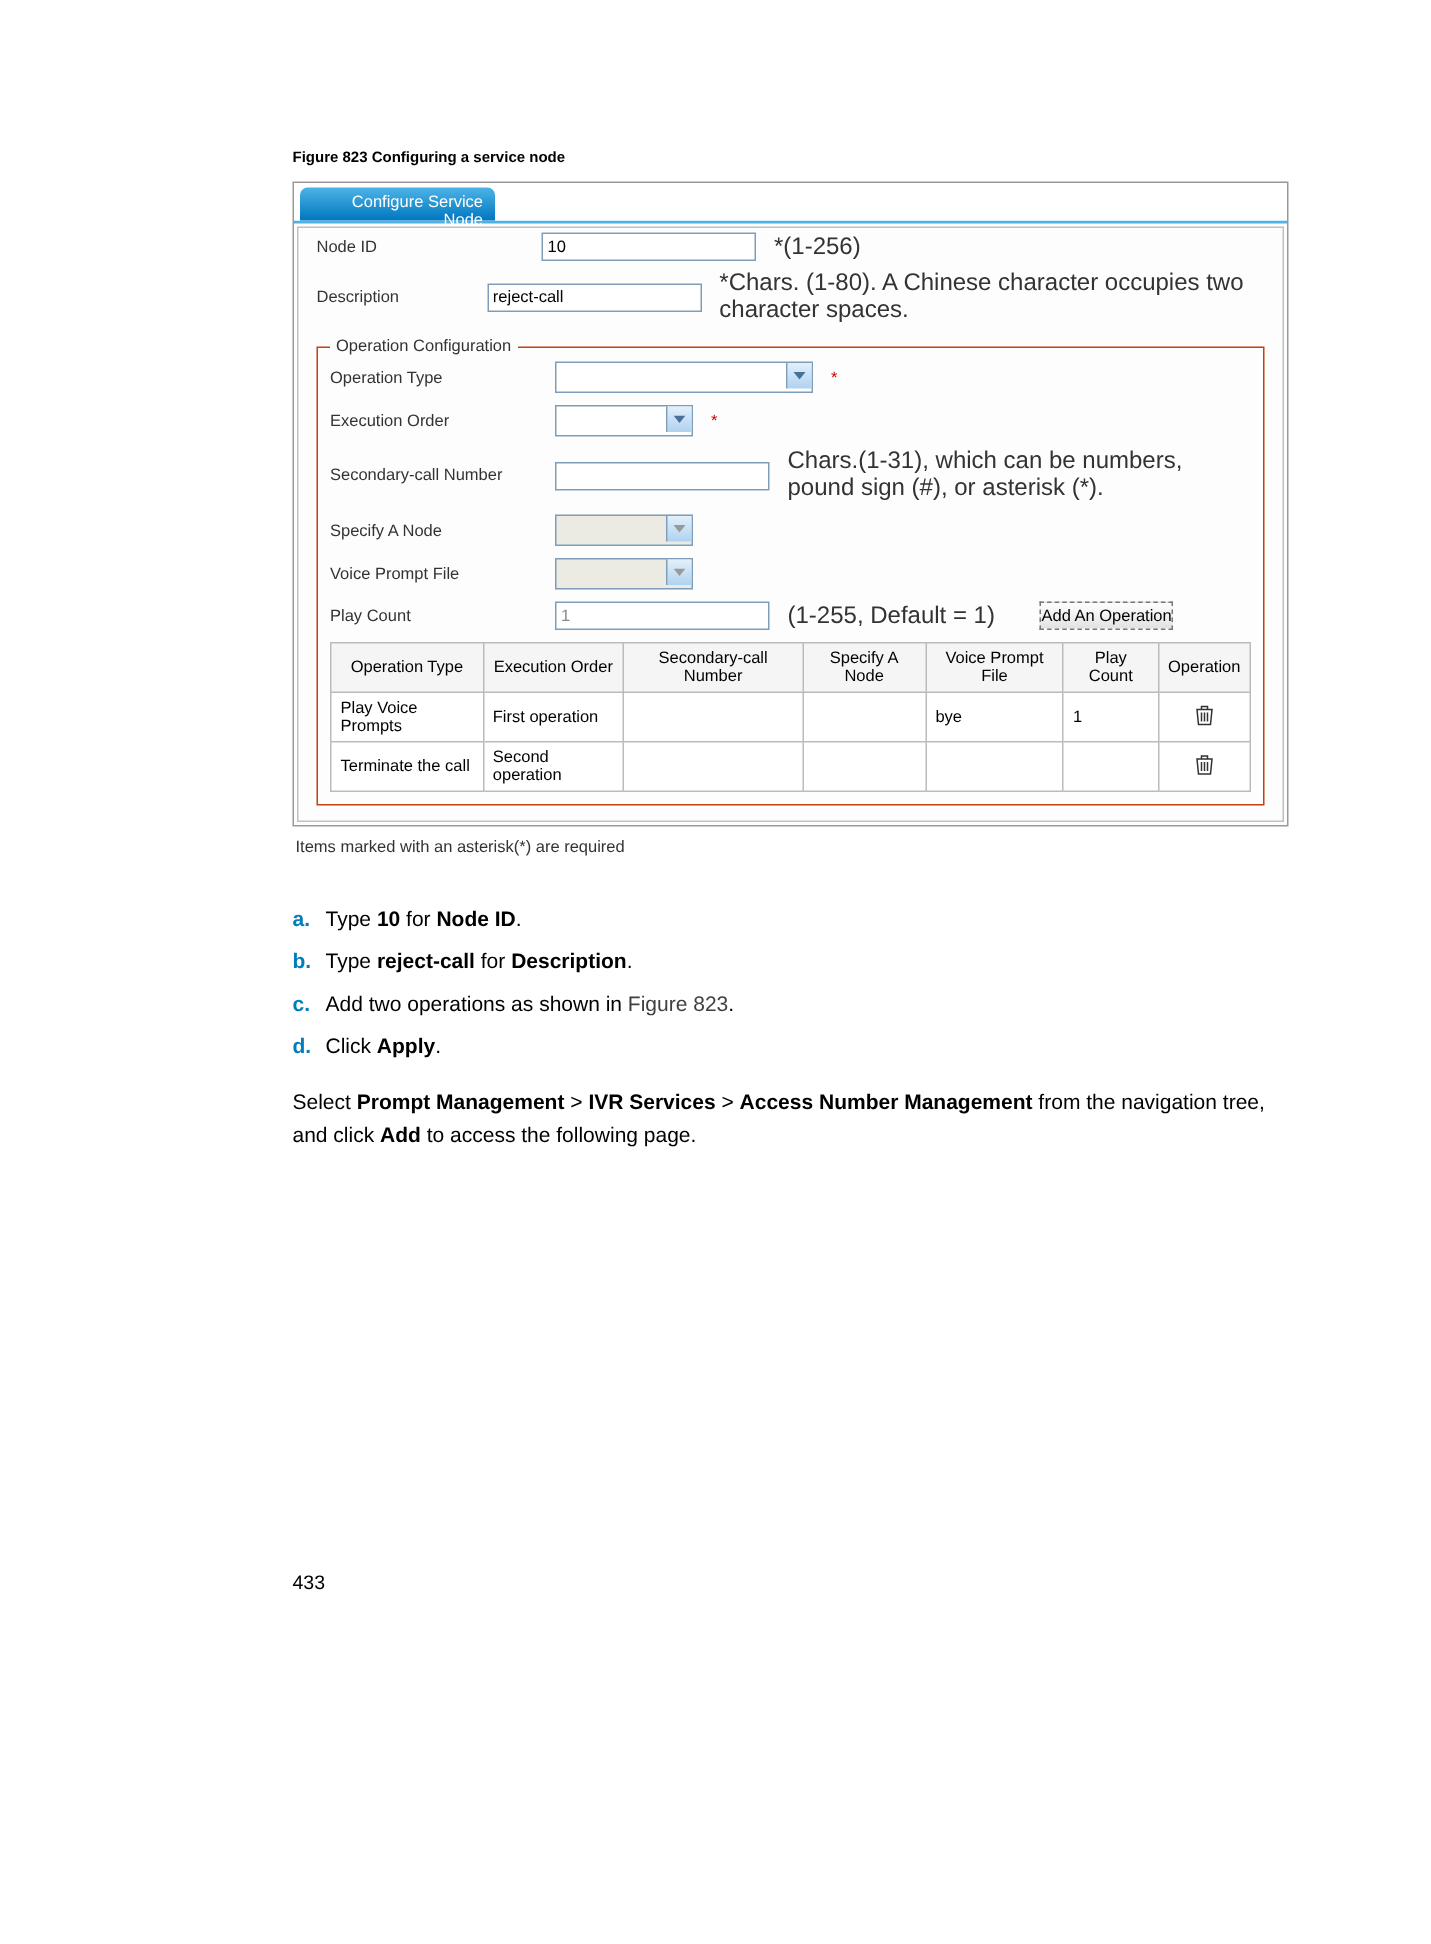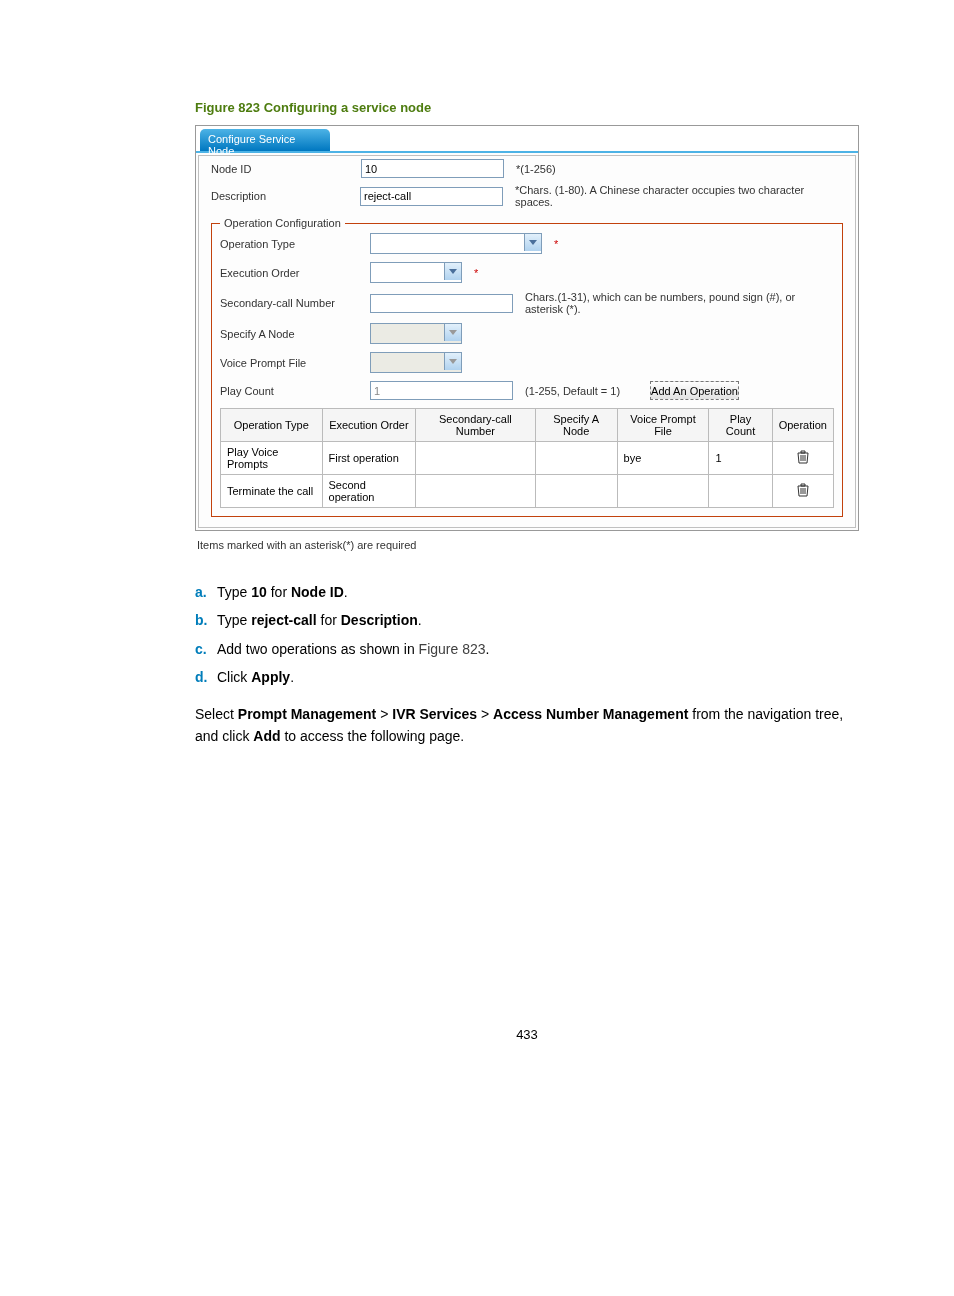--- a/index.html
+++ b/index.html
@@ -8,35 +8,36 @@
     padding: 0;
     background: #fff;
     width: 954px;
     font-size: 12px;
     color: #000;
   }
   .page {
     padding: 100px 95px 40px 195px;
   }
   .figure-caption {
-    color: #4d7c0f;
+    color: #000000;
     font-weight: bold;
-    font-size: 13px;
+    font-size: 10px;
     margin-bottom: 10px;
   }
   .screenshot-box {
     border: 1px solid #999;
     margin-bottom: 8px;
     background: #fdfdfd;
     font-size: 11px;
   }
   .tab-bar {
     background: #fff;
     height: 25px;
     position: relative;
+    text-align: right;
   }
   .tab {
     position: absolute;
     left: 4px;
     top: 3px;
     height: 22px;
     width: 130px;
     background: linear-gradient(to bottom, #4db3e6 0%, #0077c0 100%);
     color: #fff;
     font-size: 11px;
@@ -83,21 +84,21 @@
     right: 0; top: 0;
     width: 16px; height: 17px;
     background: linear-gradient(to bottom, #e2f0fb, #b0d2ef);
     border-left: 1px solid #7f9db9;
     display: flex;
     align-items: center;
     justify-content: center;
   }
   .select-arrow svg { width: 8px; height: 5px; }
   .select.disabled { background:#ebebe4; }
-  .note { margin-left: 12px; color: #333; font-size: 11px; }
+  .note { margin-left: 12px; color: #333; font-size: 16px; }
   .star { color: #c00; margin-left: 12px; font-size: 11px; }
   fieldset.opconf {
     border: 1px solid #c2410c;
     margin: 6px 12px 10px 12px;
     padding: 0 0 8px 0;
   }
   fieldset.opconf legend {
     margin-left: 8px;
     padding: 0 4px;
     font-size: 11px;
@@ -167,21 +168,21 @@
     position: absolute;
     left: -22px;
     font-weight: bold;
   }
   .enum.a { color: #007dba; }
   .enum.b { color: #007dba; }
   .enum.c { color: #007dba; }
   .enum.d { color: #007dba; }
   .link { color: #404040; }
   .page-num {
-    text-align: center;
+    text-align: left;
     margin-top: 280px;
     font-size: 13px;
   }
   .bold { font-weight: bold; }
 </style>
 </head>
 <body>
 
 <div class="page">
   <div class="figure-caption">Figure 823 Configuring a service node</div>

